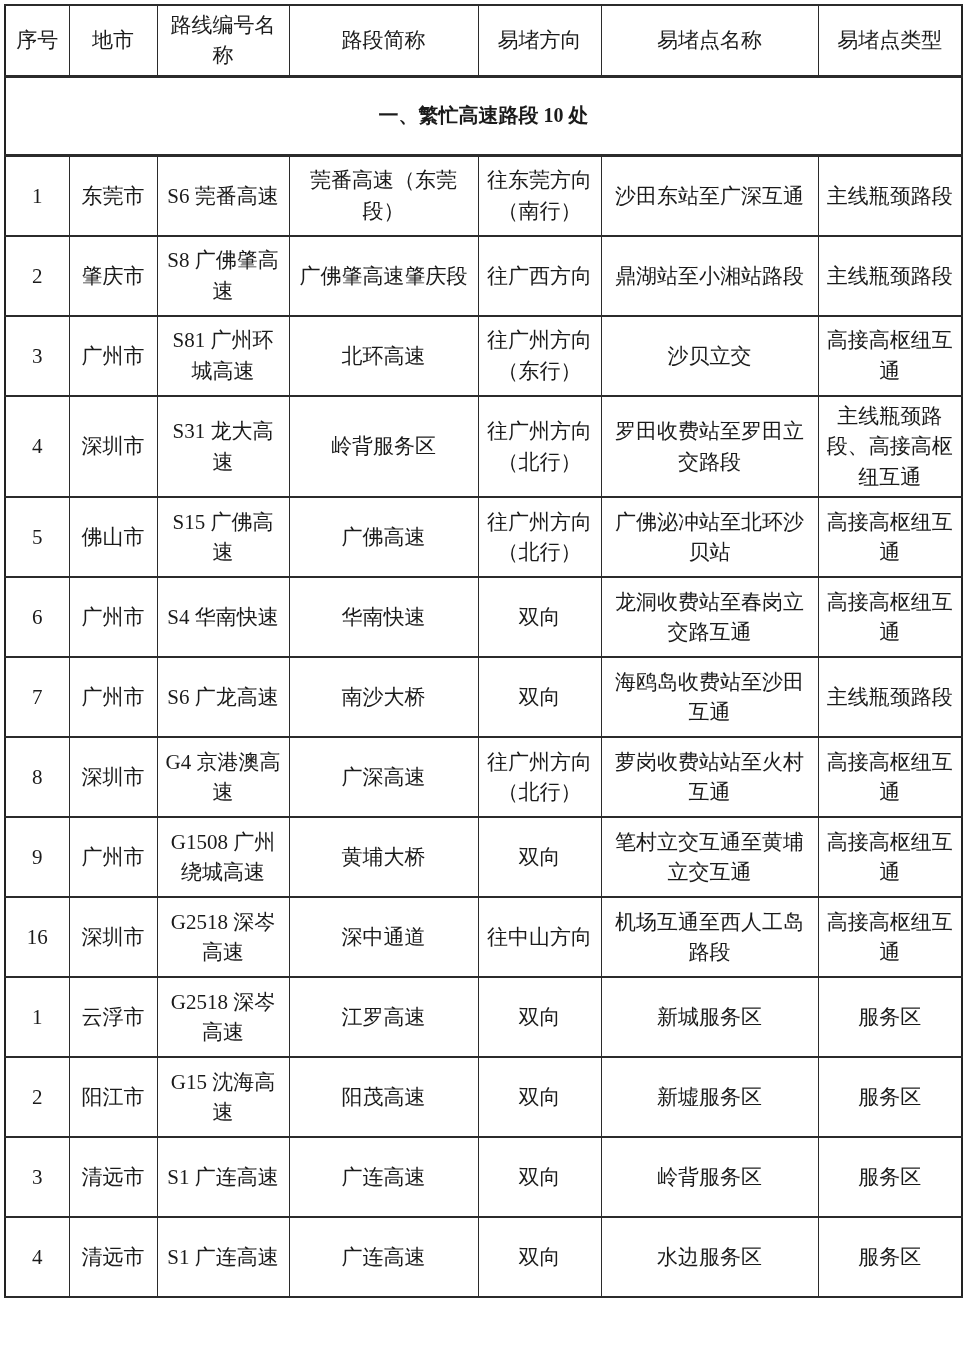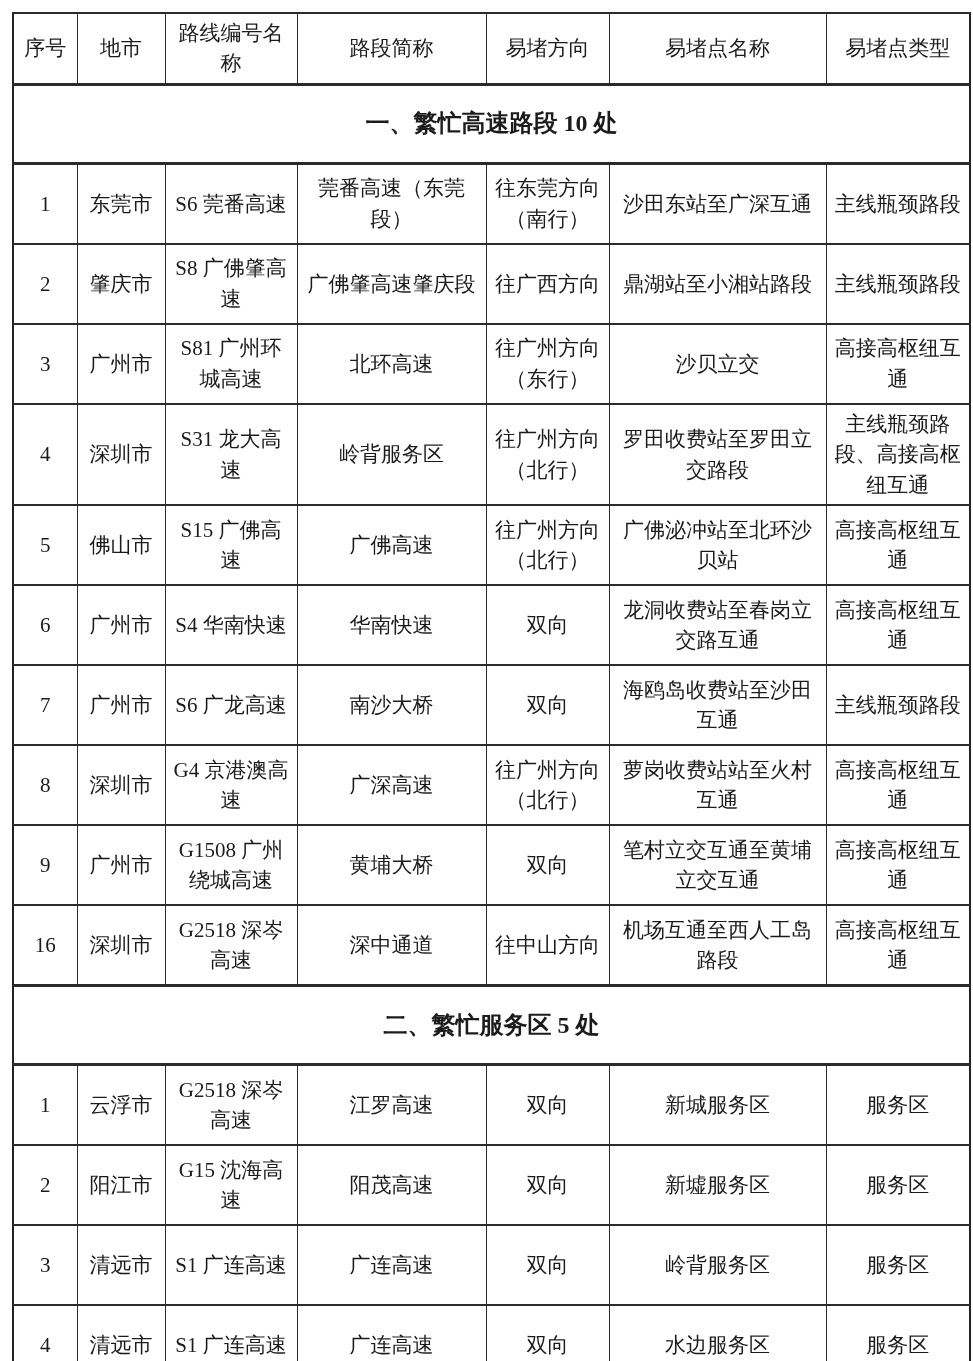--- a/index.html
+++ b/index.html
@@ -7,21 +7,21 @@
     padding: 0;
     background: #ffffff;
     width: 973px;
     height: 1361px;
     overflow: hidden;
   }
   .page {
     box-sizing: border-box;
     width: 973px;
     height: 1361px;
-    padding: 12px;
+    padding: 4px;
     background: #ffffff;
   }
   table.congestion {
     border-collapse: collapse;
     table-layout: fixed;
     width: 957px;
     font-family: "Liberation Serif", "DejaVu Serif", serif;
     color: #1b1b1b;
     border: 2px solid #222222;
   }
@@ -37,21 +37,21 @@
     line-height: 1.45;
     padding: 4px 6px;
     overflow: hidden;
   }
   table.congestion thead th {
     height: 52px;
     border-bottom-width: 3px;
   }
   tr.section-title-row td {
     height: 68px;
-    font-size: 24px;
+    font-size: 20px;
     font-weight: bold;
     border-top-width: 3px;
     border-bottom-width: 3px;
   }
   tr.data-row td {
     height: 70px;
   }
   
   col.c1 { width: 64px; }
   col.c2 { width: 88px; }
@@ -176,23 +176,20 @@
       <tr class="data-row">
         <td>16</td>
         <td>深圳市</td>
         <td>G2518 深岑高速</td>
         <td>深中通道</td>
         <td>往中山方向</td>
         <td>机场互通至西人工岛路段</td>
         <td>高接高枢纽互通</td>
       </tr>
 
-      <tr class="section-title-row">
-        <td colspan="7">二、繁忙服务区 5 处</td>
-      </tr>
 
       <tr class="data-row">
         <td>1</td>
         <td>云浮市</td>
         <td>G2518 深岑高速</td>
         <td>江罗高速</td>
         <td>双向</td>
         <td>新城服务区</td>
         <td>服务区</td>
       </tr>

